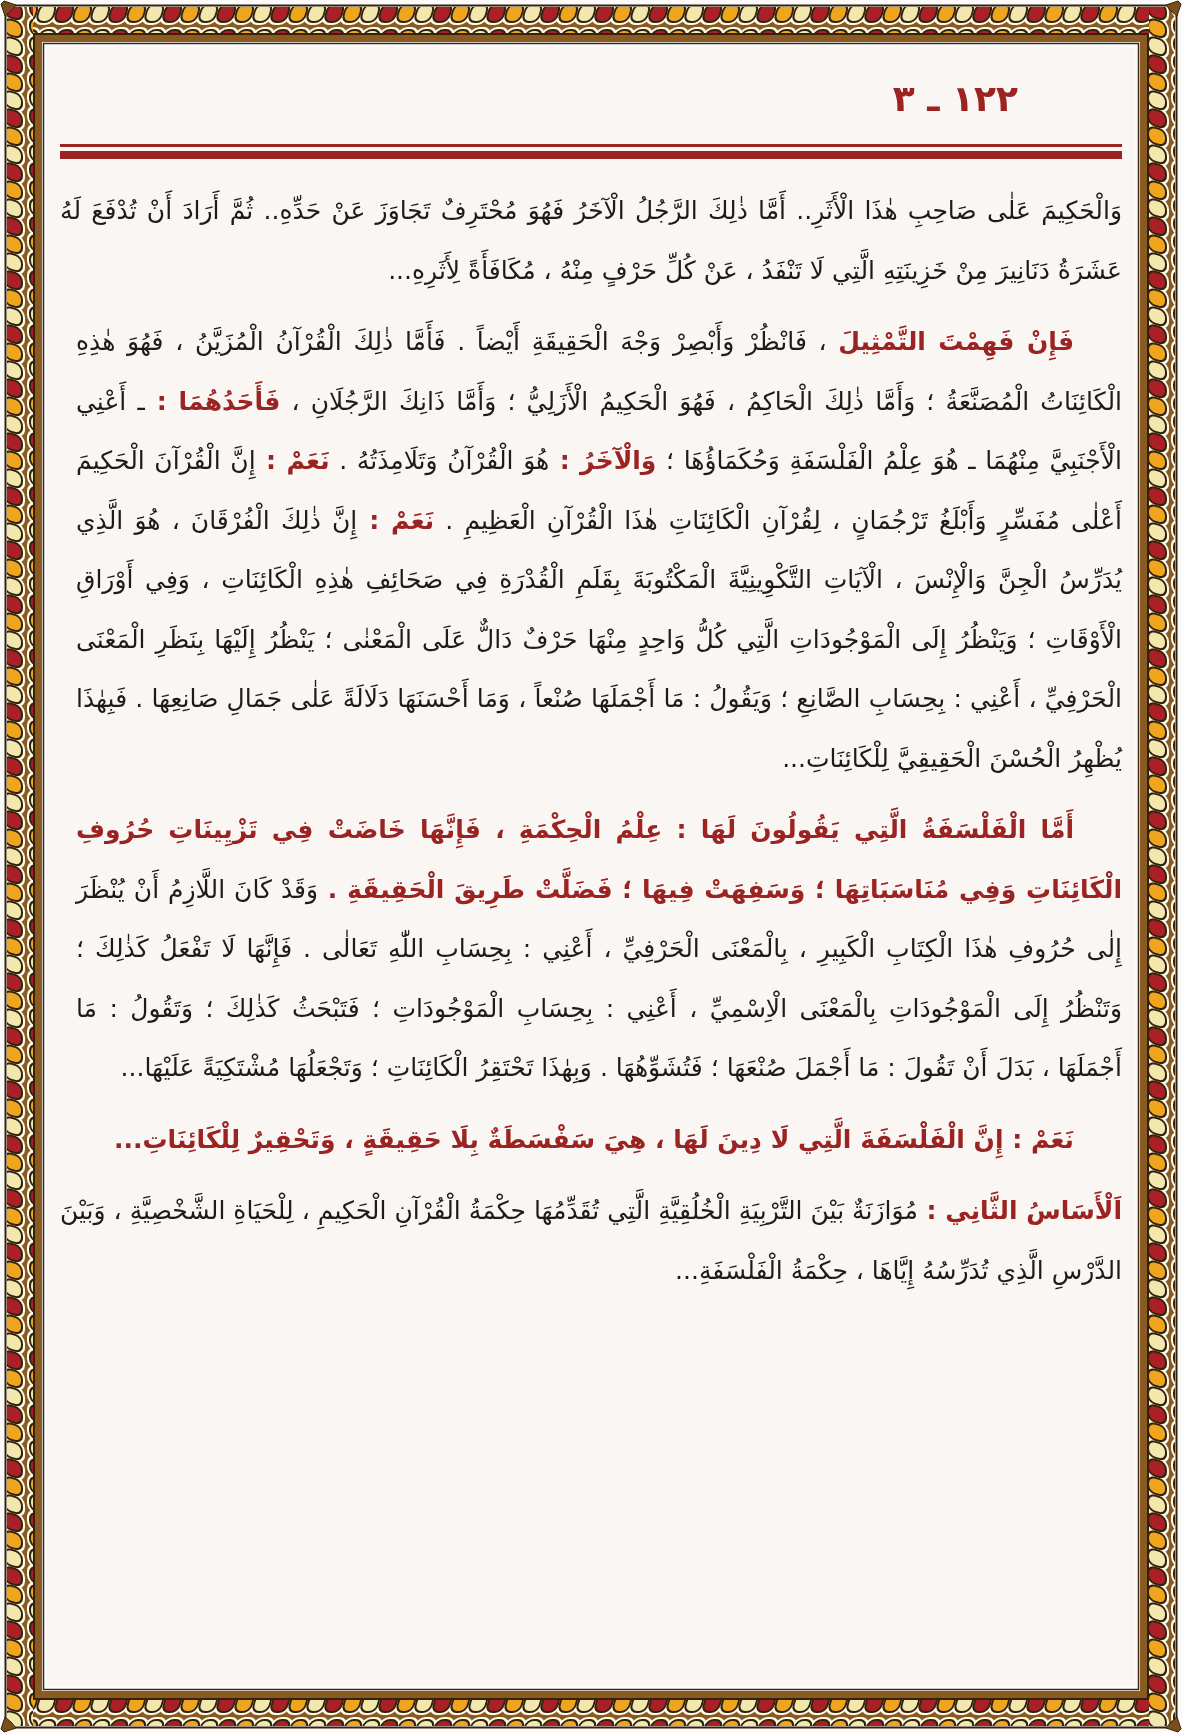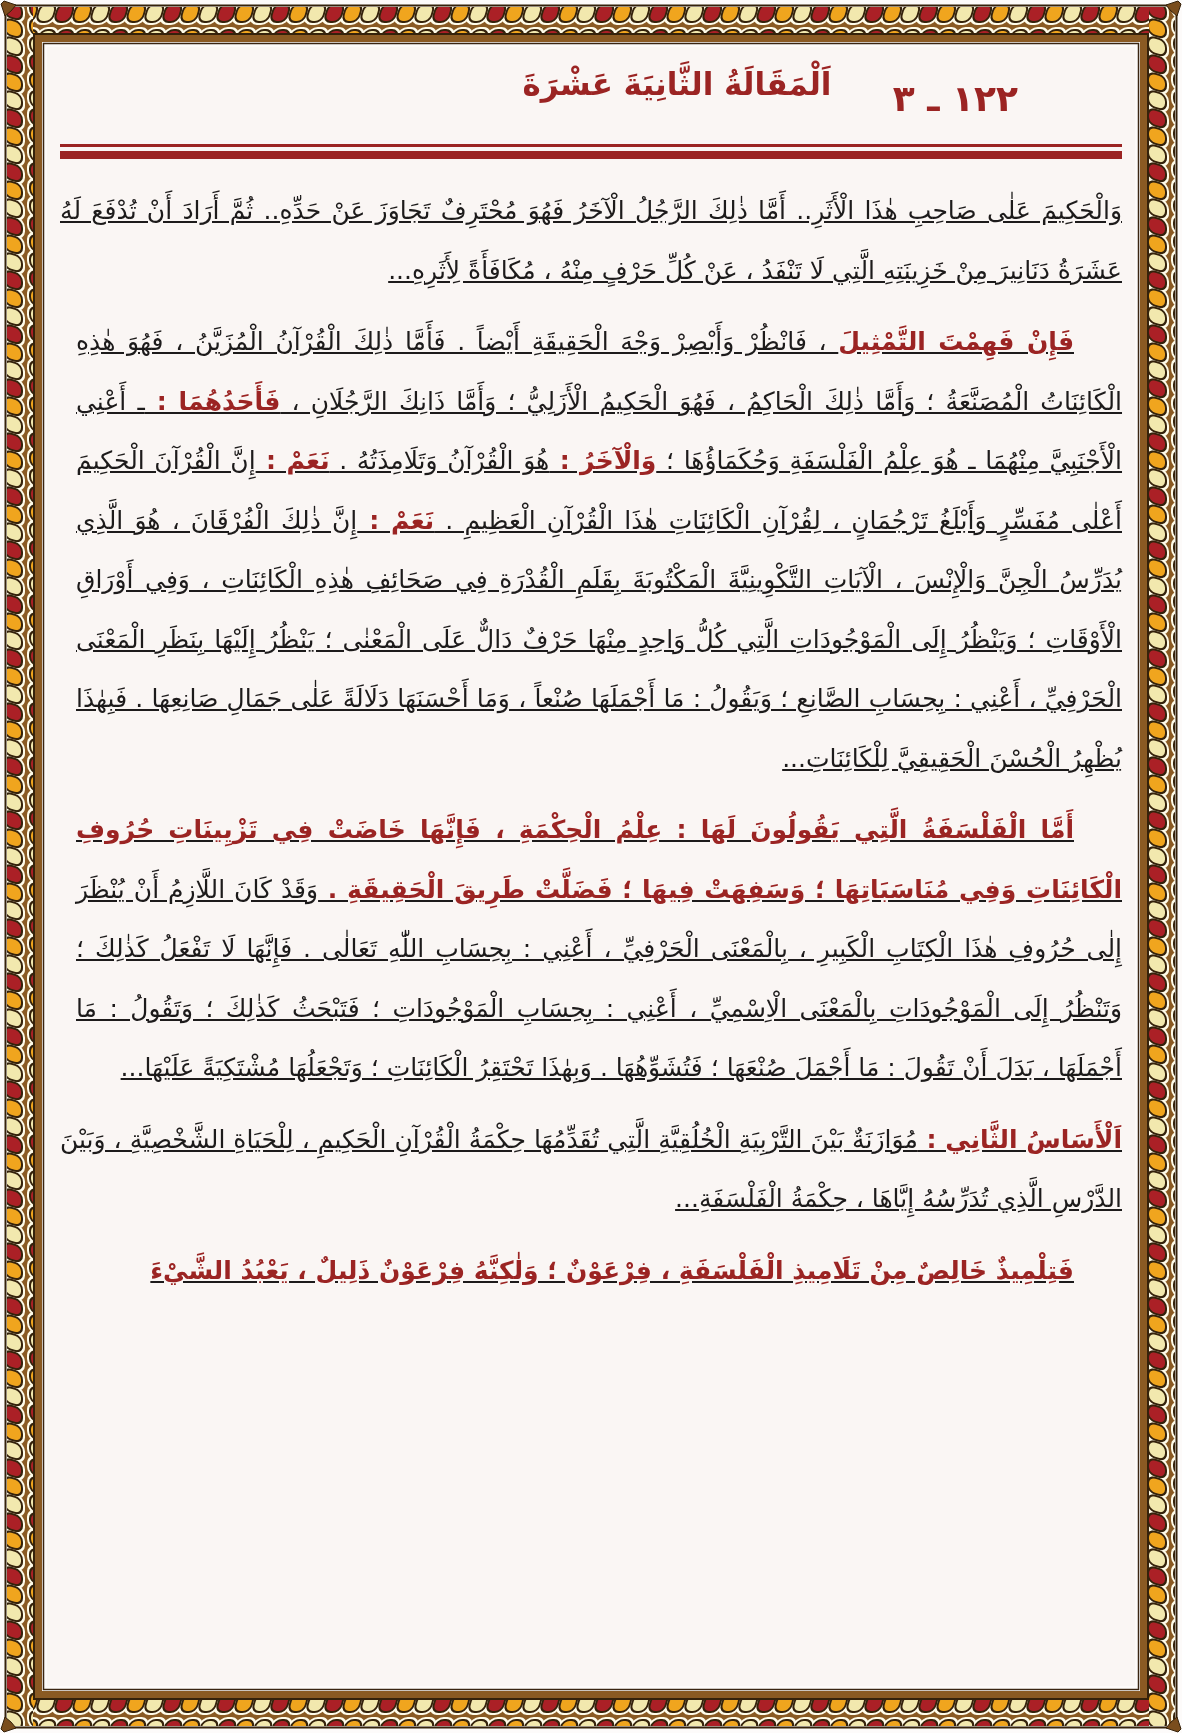--- a/index.html
+++ b/index.html
@@ -31,21 +31,21 @@
     background:linear-gradient(to bottom,
       #9b2423 0,#9b2423 3px,
       rgba(0,0,0,0) 3px,rgba(0,0,0,0) 7px,
       #9b2423 7px,#9b2423 15px);
   }
   .body-text{
     margin-top:22px;
     font-size:25px;line-height:2.38;color:#1d1b1b;
     text-align:justify;
   }
-  .para{margin:0 0 12px 0;text-decoration:underline;}
+  .para{margin:0 0 12px 0;}
   .para.indent{text-indent:48px;margin-left:16px;}
   .seg-black{color:#1d1b1b;}
   .seg-red{color:#9b2423;font-weight:bold;}
 </style>
 </head>
 <body>
 
 <svg class="frame-svg" width="1182" height="1733" viewBox="0 0 1182 1733" aria-hidden="true">
   <defs>
     <pattern id="chainH" width="54" height="26" patternUnits="userSpaceOnUse">
@@ -105,23 +105,22 @@
   <path d="M1166 5 L1178 1 L1181 4 L1177 16 L1171 11 Z" fill="#7a4d1d" stroke="#35220b" stroke-width="1"></path>
   <path d="M16 1728 L4 1732 L1 1729 L5 1717 L11 1722 Z" fill="#7a4d1d" stroke="#35220b" stroke-width="1"></path>
   <path d="M1166 1728 L1178 1732 L1181 1729 L1177 1717 L1171 1722 Z" fill="#7a4d1d" stroke="#35220b" stroke-width="1"></path>
 </svg>
 
 <div class="sheet"></div>
 
 <div class="content">
   <div class="header">
     <div class="page-num">١٢٢ ـ ٣</div>
-    <div class="doc-title">اَلْمَقَالَةُ الثَّانِيَةَ عَشْرَةَ</div>
   </div>
   <div class="double-rule"></div>
   <div class="body-text">
       <p class="para"><span class="seg-black">وَالْحَكِيمَ عَلٰى صَاحِبِ هٰذَا الْأَثَرِ.. أَمَّا ذٰلِكَ الرَّجُلُ الْآخَرُ فَهُوَ مُحْتَرِفٌ تَجَاوَزَ عَنْ حَدِّهِ.. ثُمَّ أَرَادَ أَنْ تُدْفَعَ لَهُ عَشَرَةُ دَنَانِيرَ مِنْ خَزِينَتِهِ الَّتِي لَا تَنْفَدُ ، عَنْ كُلِّ حَرْفٍ مِنْهُ ، مُكَافَأَةً لِأَثَرِهِ...</span></p>
       <p class="para indent"><span class="seg-red">فَإِنْ فَهِمْتَ التَّمْثِيلَ</span><span class="seg-black"> ، فَانْظُرْ وَأَبْصِرْ وَجْهَ الْحَقِيقَةِ أَيْضاً . فَأَمَّا ذٰلِكَ الْقُرْآنُ الْمُزَيَّنُ ، فَهُوَ هٰذِهِ الْكَائِنَاتُ الْمُصَنَّعَةُ ؛ وَأَمَّا ذٰلِكَ الْحَاكِمُ ، فَهُوَ الْحَكِيمُ الْأَزَلِيُّ ؛ وَأَمَّا ذَانِكَ الرَّجُلَانِ ، </span><span class="seg-red">فَأَحَدُهُمَا : </span><span class="seg-black">ـ أَعْنِي الْأَجْنَبِيَّ مِنْهُمَا ـ هُوَ عِلْمُ الْفَلْسَفَةِ وَحُكَمَاؤُهَا ؛ </span><span class="seg-red">وَالْآخَرُ : </span><span class="seg-black">هُوَ الْقُرْآنُ وَتَلَامِذَتُهُ . </span><span class="seg-red">نَعَمْ : </span><span class="seg-black">إِنَّ الْقُرْآنَ الْحَكِيمَ أَعْلٰى مُفَسِّرٍ وَأَبْلَغُ تَرْجُمَانٍ ، لِقُرْآنِ الْكَائِنَاتِ هٰذَا الْقُرْآنِ الْعَظِيمِ . </span><span class="seg-red">نَعَمْ : </span><span class="seg-black">إِنَّ ذٰلِكَ الْفُرْقَانَ ، هُوَ الَّذِي يُدَرِّسُ الْجِنَّ وَالْإِنْسَ ، الْآيَاتِ التَّكْوِينِيَّةَ الْمَكْتُوبَةَ بِقَلَمِ الْقُدْرَةِ فِي صَحَائِفِ هٰذِهِ الْكَائِنَاتِ ، وَفِي أَوْرَاقِ الْأَوْقَاتِ ؛ وَيَنْظُرُ إِلَى الْمَوْجُودَاتِ الَّتِي كُلُّ وَاحِدٍ مِنْهَا حَرْفٌ دَالٌّ عَلَى الْمَعْنٰى ؛ يَنْظُرُ إِلَيْهَا بِنَظَرِ الْمَعْنَى الْحَرْفِيِّ ، أَعْنِي : بِحِسَابِ الصَّانِعِ ؛ وَيَقُولُ : مَا أَجْمَلَهَا صُنْعاً ، وَمَا أَحْسَنَهَا دَلَالَةً عَلٰى جَمَالِ صَانِعِهَا . فَبِهٰذَا يُظْهِرُ الْحُسْنَ الْحَقِيقِيَّ لِلْكَائِنَاتِ...</span></p>
       <p class="para indent"><span class="seg-red">أَمَّا الْفَلْسَفَةُ الَّتِي يَقُولُونَ لَهَا : عِلْمُ الْحِكْمَةِ ، فَإِنَّهَا خَاضَتْ فِي تَزْيِينَاتِ حُرُوفِ الْكَائِنَاتِ وَفِي مُنَاسَبَاتِهَا ؛ وَسَفِهَتْ فِيهَا ؛ فَضَلَّتْ طَرِيقَ الْحَقِيقَةِ . </span><span class="seg-black">وَقَدْ كَانَ اللَّازِمُ أَنْ يُنْظَرَ إِلٰى حُرُوفِ هٰذَا الْكِتَابِ الْكَبِيرِ ، بِالْمَعْنَى الْحَرْفِيِّ ، أَعْنِي : بِحِسَابِ اللّٰهِ تَعَالٰى . فَإِنَّهَا لَا تَفْعَلُ كَذٰلِكَ ؛ وَتَنْظُرُ إِلَى الْمَوْجُودَاتِ بِالْمَعْنَى الْاِسْمِيِّ ، أَعْنِي : بِحِسَابِ الْمَوْجُودَاتِ ؛ فَتَبْحَثُ كَذٰلِكَ ؛ وَتَقُولُ : مَا أَجْمَلَهَا ، بَدَلَ أَنْ تَقُولَ : مَا أَجْمَلَ صُنْعَهَا ؛ فَتُشَوِّهُهَا . وَبِهٰذَا تَحْتَقِرُ الْكَائِنَاتِ ؛ وَتَجْعَلُهَا مُشْتَكِيَةً عَلَيْهَا...</span></p>
+      <p class="para indent"><span class="seg-red">نَعَمْ : إِنَّ الْفَلْسَفَةَ الَّتِي لَا دِينَ لَهَا ، هِيَ سَفْسَطَةٌ بِلَا حَقِيقَةٍ ، وَتَحْقِيرٌ لِلْكَائِنَاتِ...</span></p>
       <p class="para"><span class="seg-red">اَلْأَسَاسُ الثَّانِي : </span><span class="seg-black">مُوَازَنَةٌ بَيْنَ التَّرْبِيَةِ الْخُلُقِيَّةِ الَّتِي تُقَدِّمُهَا حِكْمَةُ الْقُرْآنِ الْحَكِيمِ ، لِلْحَيَاةِ الشَّخْصِيَّةِ ، وَبَيْنَ الدَّرْسِ الَّذِي تُدَرِّسُهُ إِيَّاهَا ، حِكْمَةُ الْفَلْسَفَةِ...</span></p>
-      <p class="para indent"><span class="seg-red">فَتِلْمِيذٌ خَالِصٌ مِنْ تَلَامِيذِ الْفَلْسَفَةِ ، فِرْعَوْنٌ ؛ وَلٰكِنَّهُ فِرْعَوْنٌ ذَلِيلٌ ، يَعْبُدُ الشَّيْءَ</span></p>
     </div>
 </div>
 
 </body></html>

